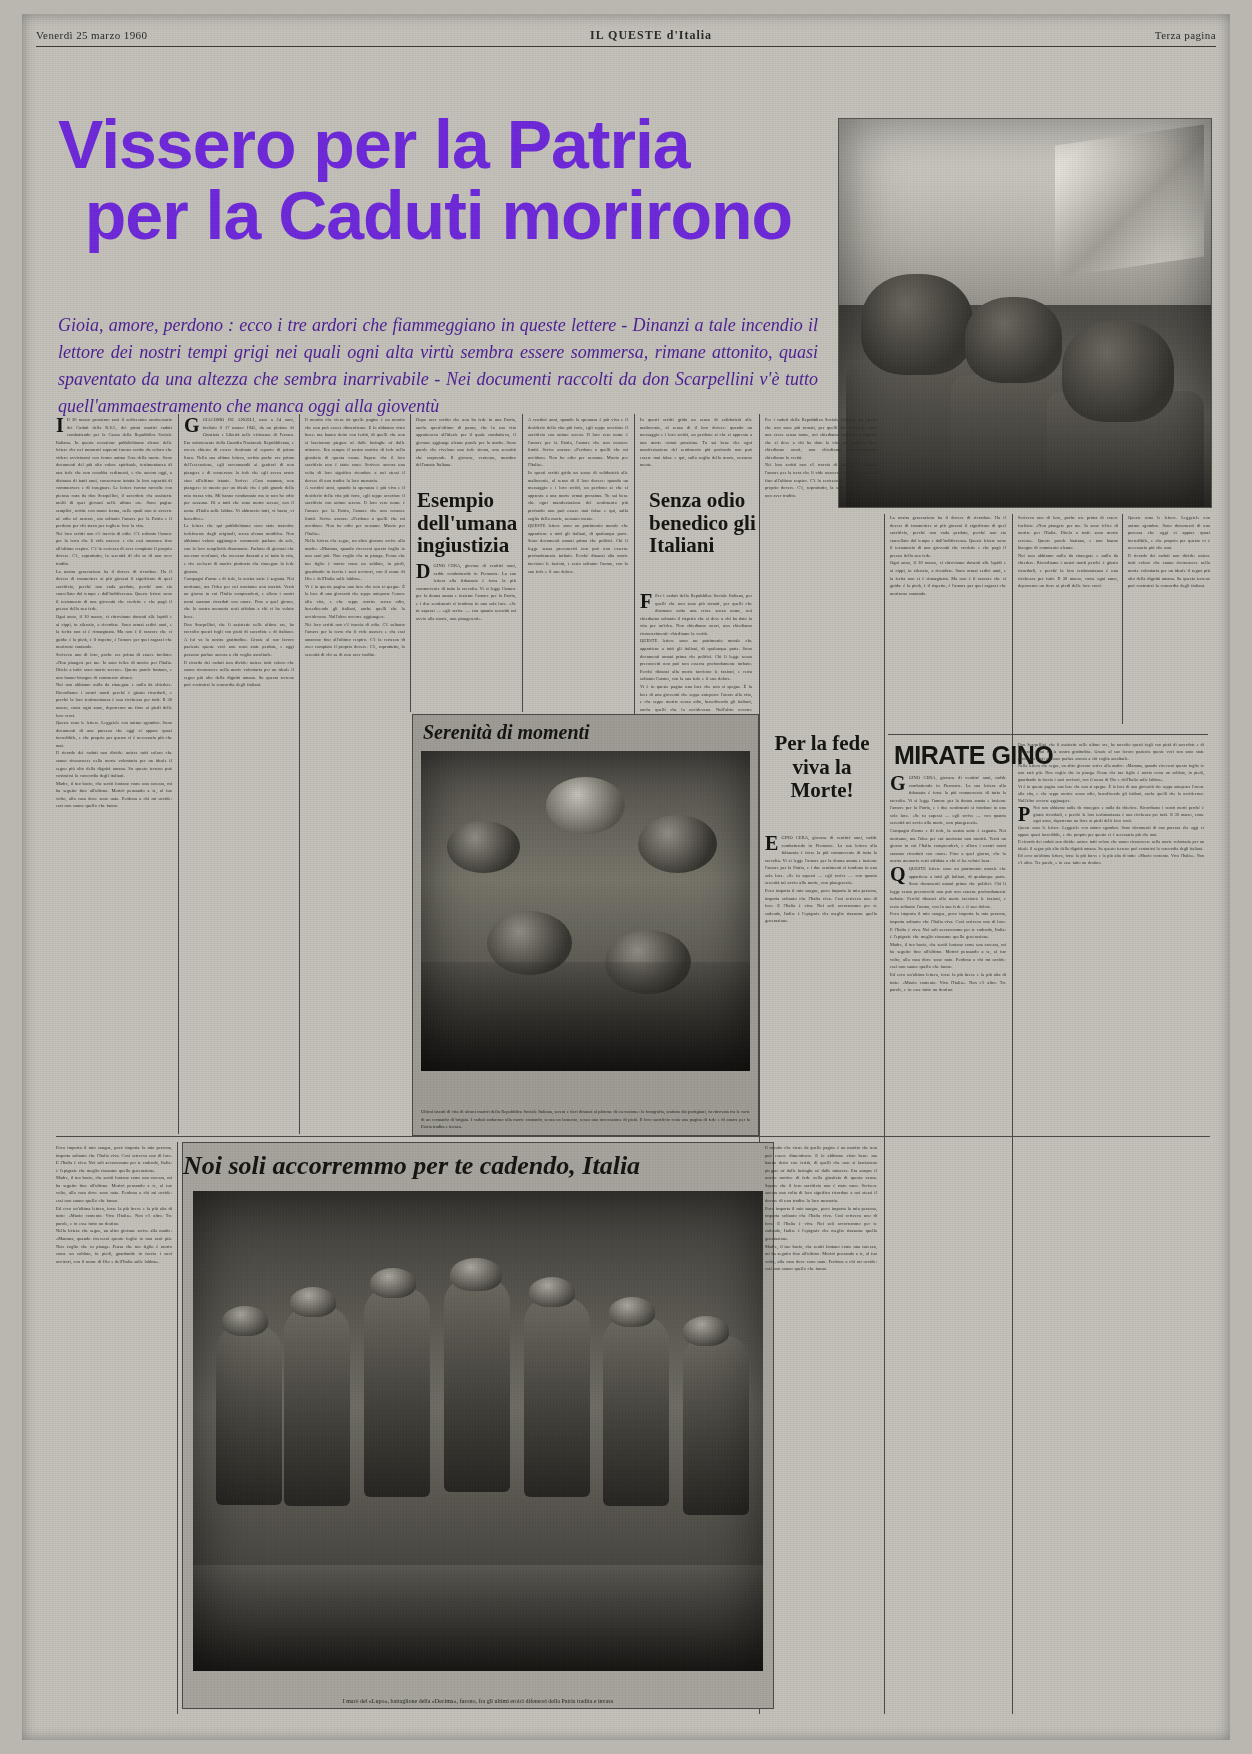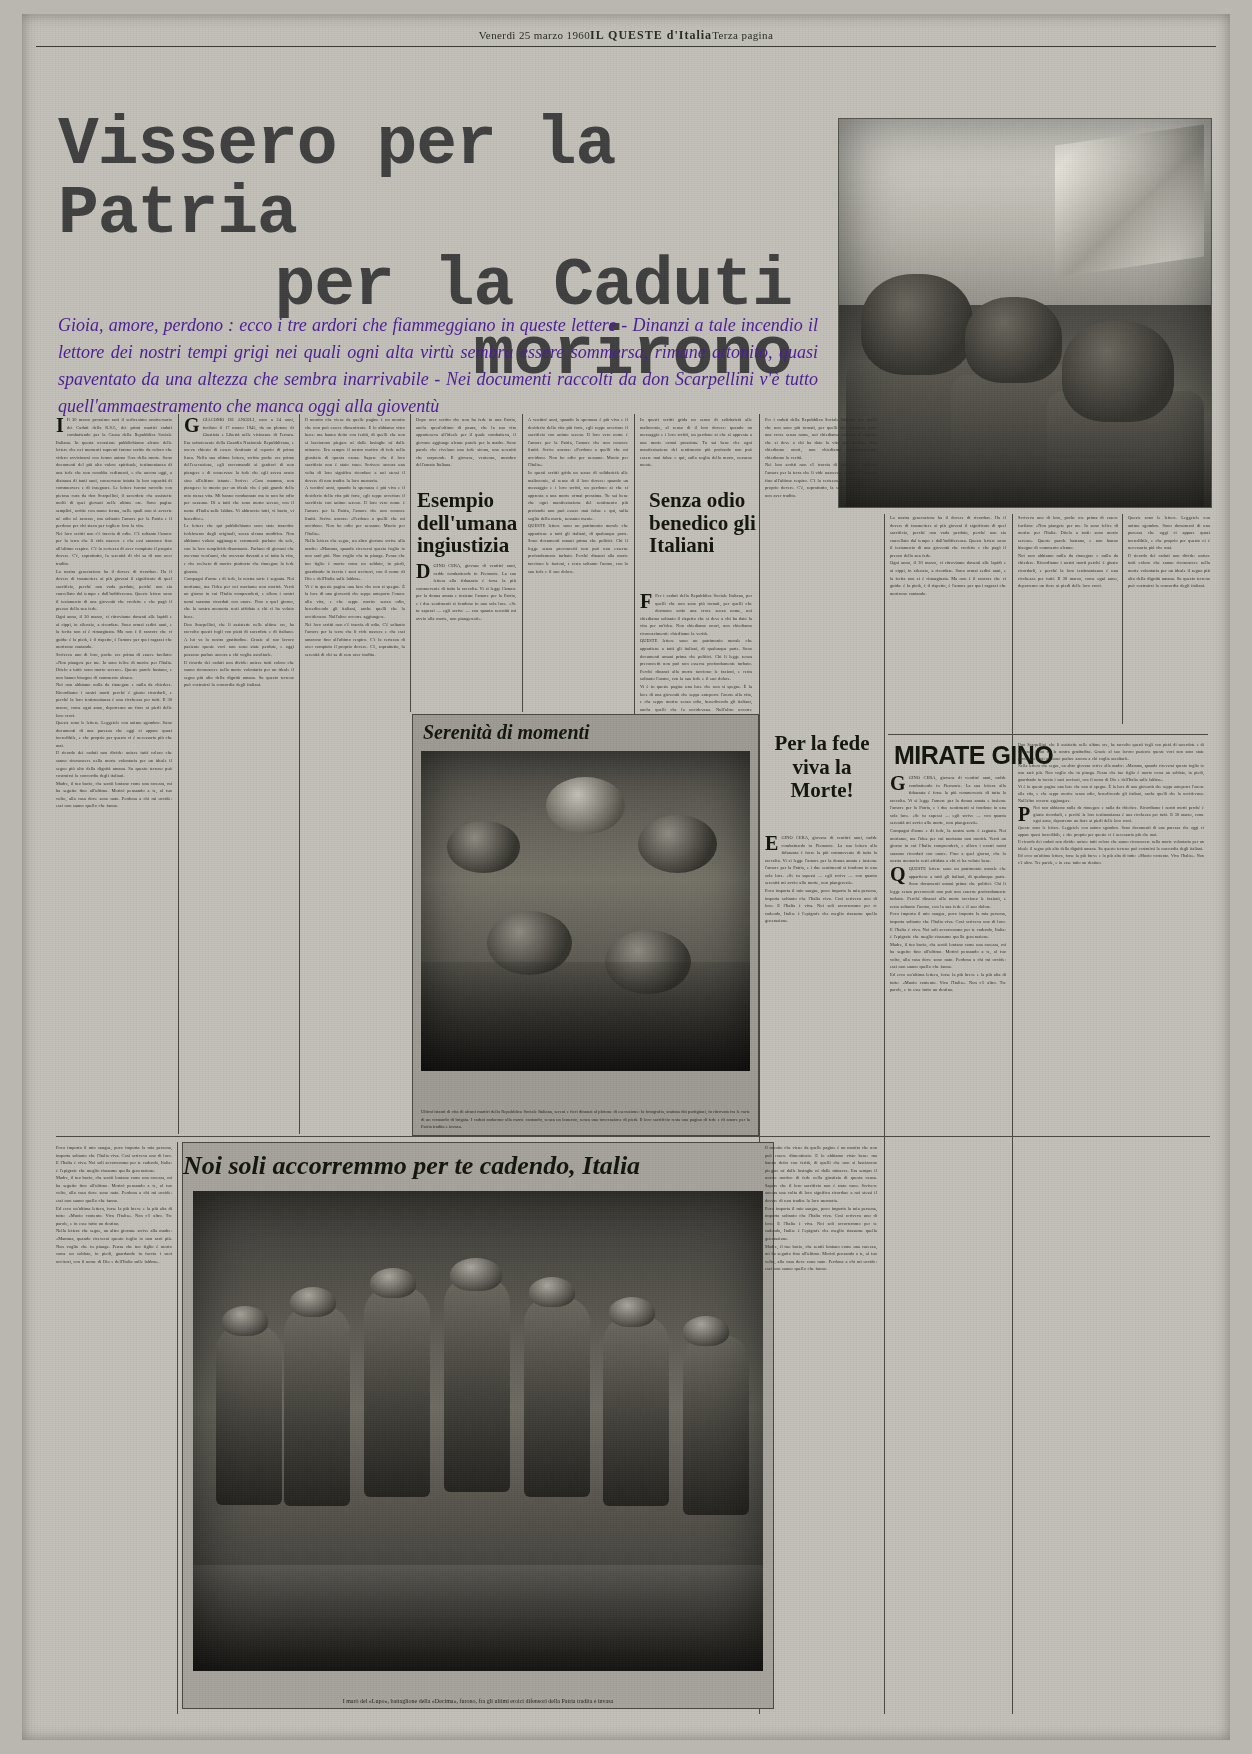--- a/index.html
+++ b/index.html
@@ -19,21 +19,21 @@
     position:absolute;inset:0;
     background:
       repeating-linear-gradient(0deg, rgba(0,0,0,.045) 0 1px, rgba(255,255,255,.02) 1px 2px),
       repeating-linear-gradient(90deg, rgba(0,0,0,.03) 0 1px, rgba(255,255,255,.015) 1px 3px);
     pointer-events:none;
     opacity:.55;
   }
   
   .masthead{
     position:absolute;left:14px;top:10px;right:14px;height:22px;
-    display:flex;align-items:center;justify-content:center;
+    display:flex;align-items:center;justify-content:space-between;
     font-size:11px;color:#2a2a26;letter-spacing:.4px;
   }
   .masthead .center{font-weight:bold;font-size:12px;letter-spacing:1px;}
   .rule-top{position:absolute;left:14px;top:32px;right:14px;height:1px;background:#3a3a33;}
 
   
   .banner{
     position:absolute;left:28px;top:44px;right:28px;height:40px;
     border:2px solid #24241f;border-radius:22px;
     display:flex;align-items:center;justify-content:center;
@@ -41,22 +41,22 @@
   }
   .banner span{
     font-family:"Liberation Sans", sans-serif;
     font-weight:bold;font-size:26px;letter-spacing:.5px;color:#1a1a16;
     white-space:nowrap;
   }
 
   
   .headline{
     position:absolute;left:36px;top:96px;width:740px;
-    font-family:Liberation Mono, monospace;
-    font-weight:bold;color:#404040;
+    font-family:Liberation Sans, sans-serif;
+    font-weight:bold;color:#6d28d9;
     line-height:1.02;
     letter-spacing:-1px;
   }
   .headline .l1{font-size:68px;display:block;}
   .headline .l2{font-size:68px;display:block;text-align:right;padding-right:6px;margin-top:2px;}
 
   
   .hero{
     position:absolute;left:816px;top:104px;width:372px;height:388px;
     background:#6f6d66;

